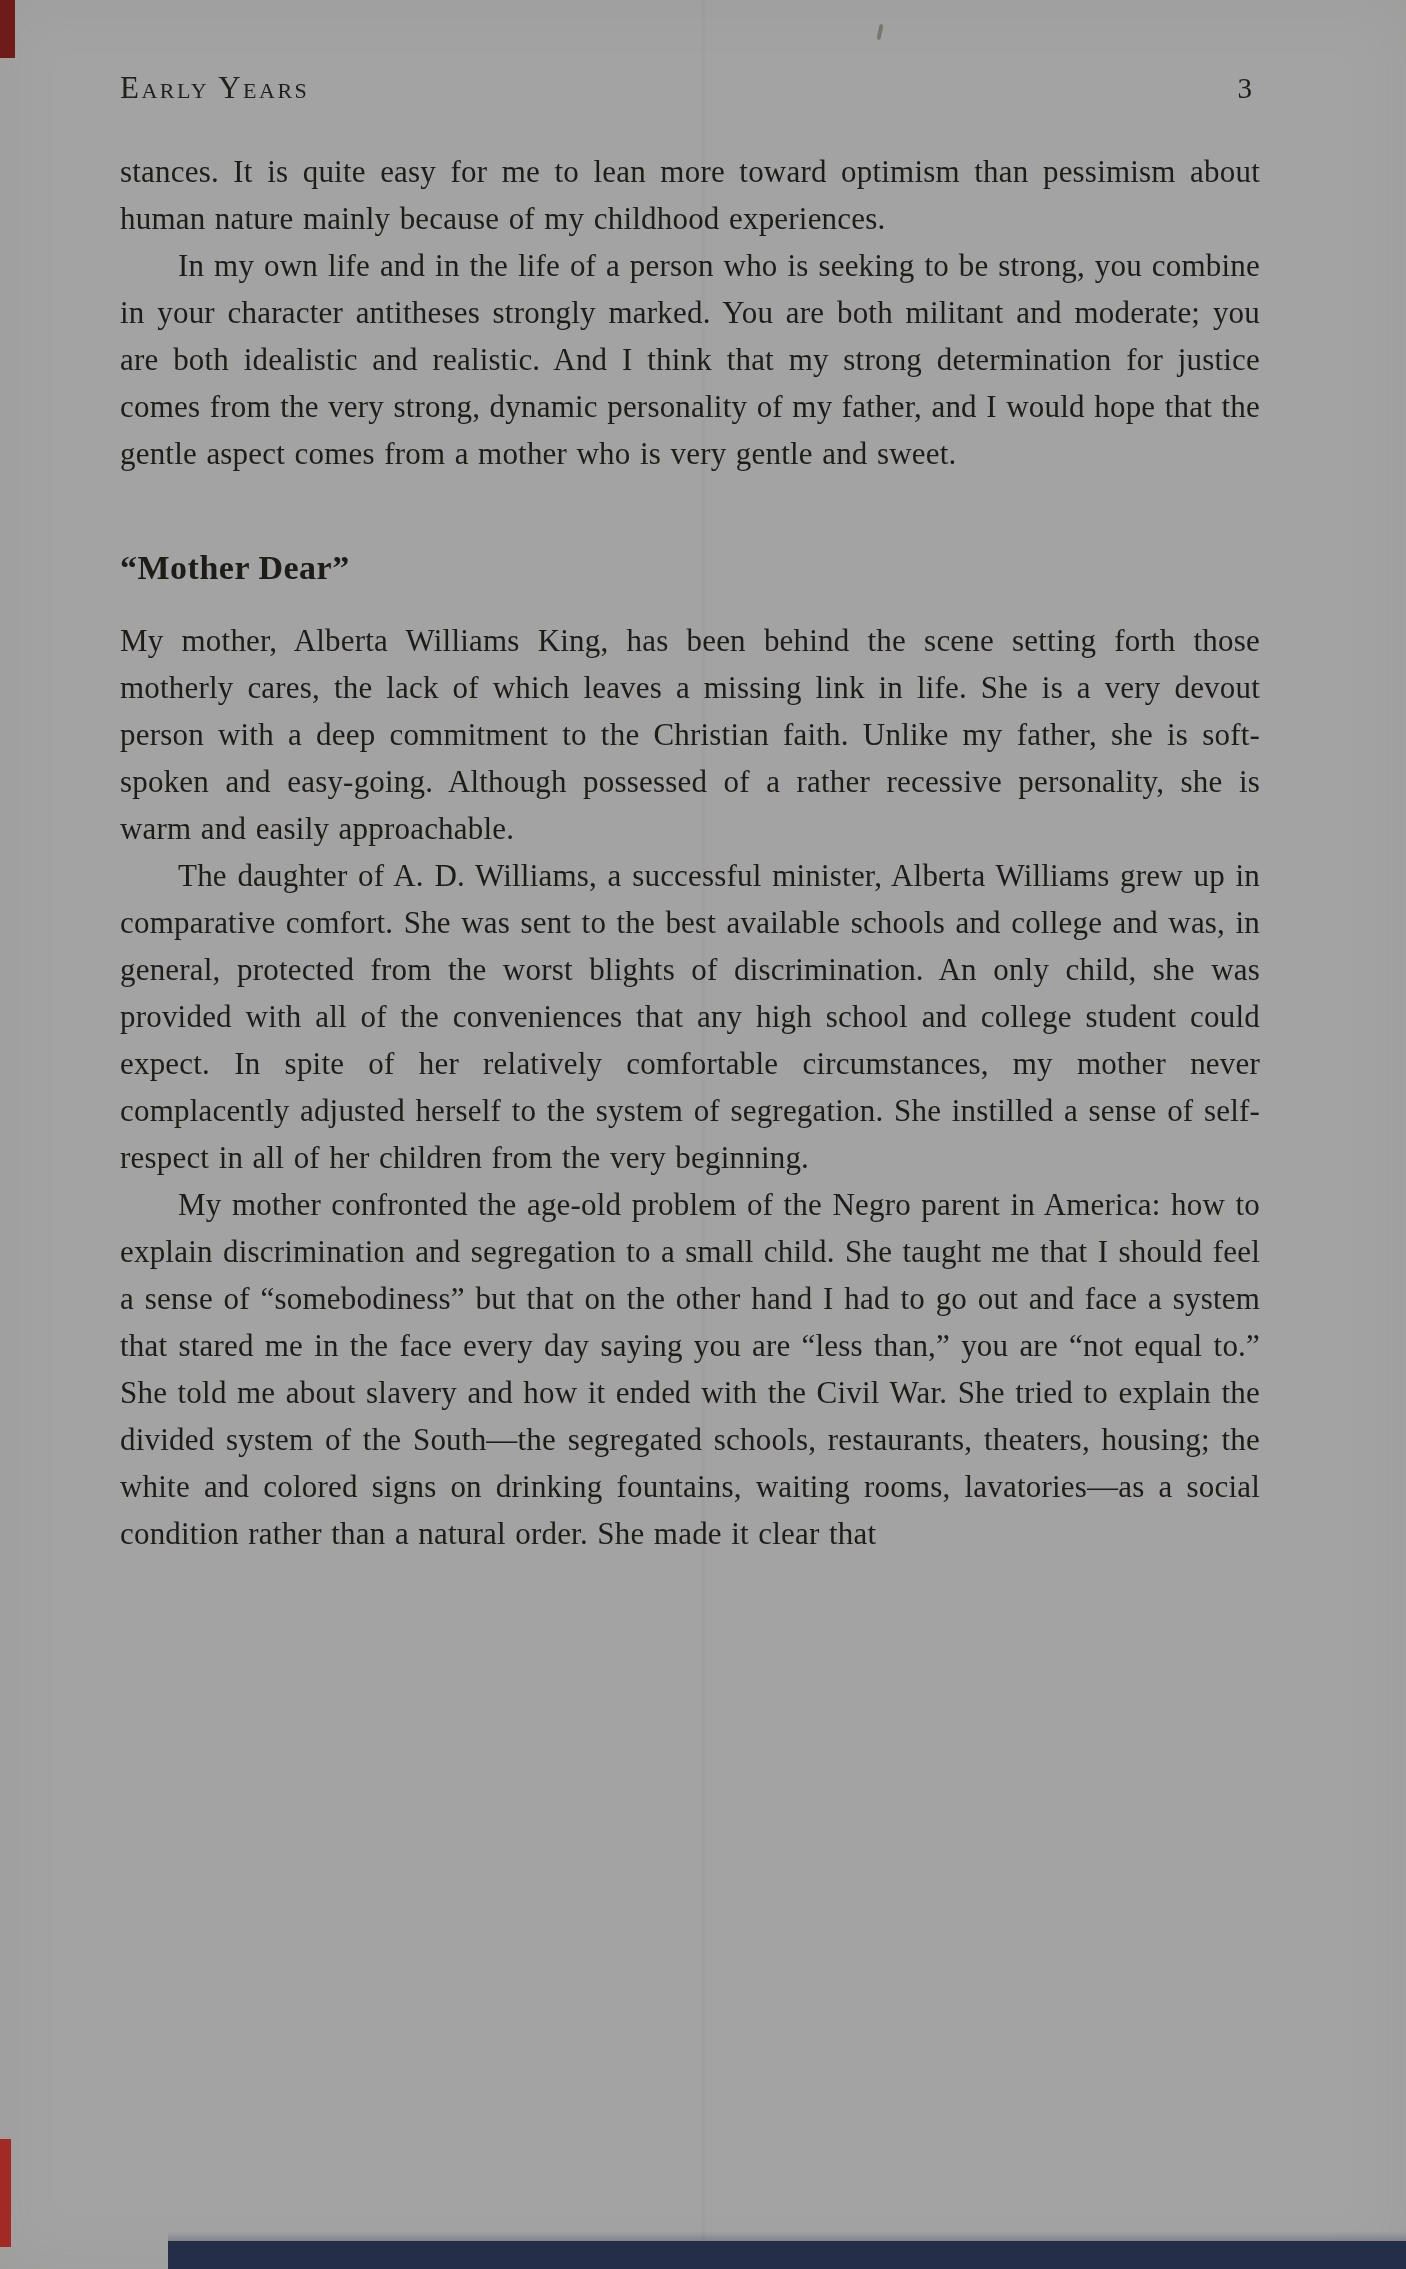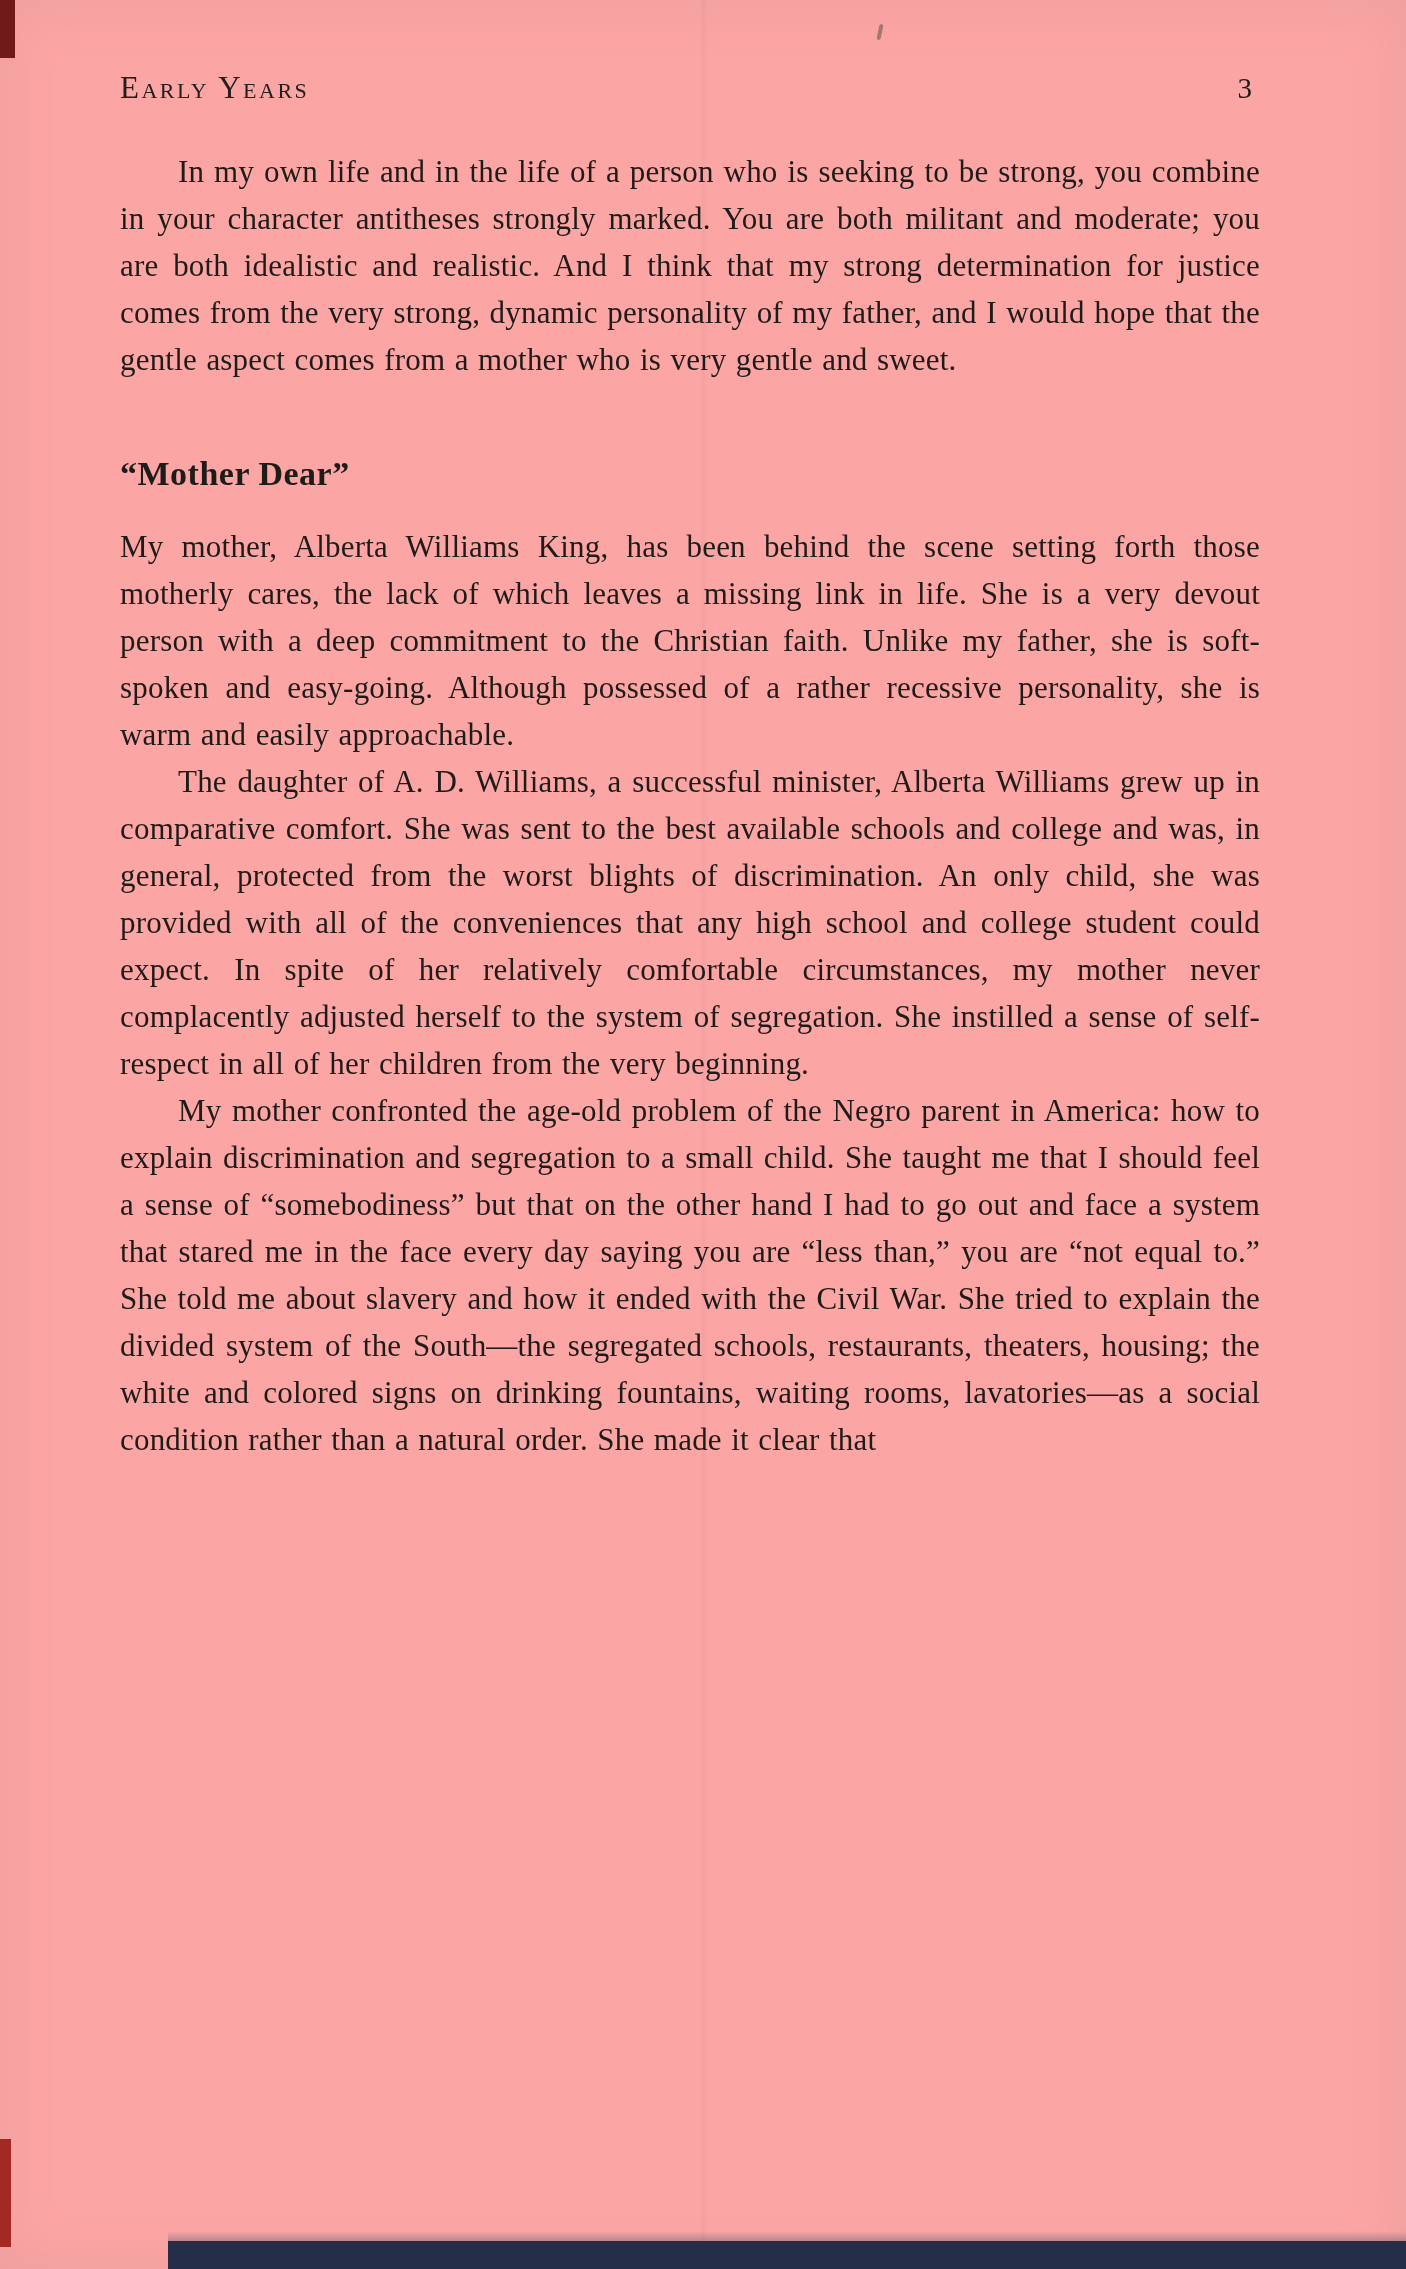--- a/index.html
+++ b/index.html
@@ -4,21 +4,21 @@
 <style>
   html, body {
     margin: 0;
     padding: 0;
     background: #e9e7e2;
   }
   .page {
     position: relative;
     width: 1406px;
     height: 2269px;
-    background: #fca5a5;
+    background: #a3a3a3;
     overflow: hidden;
     font-family: "Liberation Serif", "DejaVu Serif", serif;
     color: #1e1c19;
     box-shadow: inset 0 0 60px rgba(120,115,105,0.12);
   }
   .content {
     position: absolute;
     top: 70px;
     left: 120px;
     width: 1140px;
@@ -116,20 +116,21 @@
 
   <div class="content">
 
     <header class="page-header">
       <span class="running-title">Early Years</span>
       <span class="page-number">3</span>
     </header>
 
     <main class="page-body">
 
+      <p>stances. It is quite easy for me to lean more toward optimism than pessimism about human nature mainly because of my childhood experiences.</p>
 
       <p class="indent">In my own life and in the life of a person who is seeking to be strong, you combine in your character antitheses strongly marked. You are both militant and moderate; you are both idealistic and realistic. And I think that my strong determination for justice comes from the very strong, dynamic personality of my father, and I would hope that the gentle aspect comes from a mother who is very gentle and sweet.</p>
 
       <h2 class="section-heading">“Mother Dear”</h2>
 
       <p>My mother, Alberta Williams King, has been behind the scene setting forth those motherly cares, the lack of which leaves a missing link in life. She is a very devout person with a deep commitment to the Christian faith. Unlike my father, she is soft-spoken and easy-going. Although possessed of a rather recessive personality, she is warm and easily approachable.</p>
 
       <p class="indent">The daughter of A. D. Williams, a successful minister, Alberta Williams grew up in comparative comfort. She was sent to the best available schools and college and was, in general, protected from the worst blights of discrimination. An only child, she was provided with all of the conveniences that any high school and college student could expect. In spite of her relatively comfortable circumstances, my mother never complacently adjusted herself to the system of segregation. She instilled a sense of self-respect in all of her children from the very beginning.</p>
 
       <p class="indent">My mother confronted the age-old problem of the Negro parent in America: how to explain discrimination and segregation to a small child. She taught me that I should feel a sense of “somebodiness” but that on the other hand I had to go out and face a system that stared me in the face every day saying you are “less than,” you are “not equal to.” She told me about slavery and how it ended with the Civil War. She tried to explain the divided system of the South—the segregated schools, restaurants, theaters, housing; the white and colored signs on drinking fountains, waiting rooms, lavatories—as a social condition rather than a natural order. She made it clear that</p>

